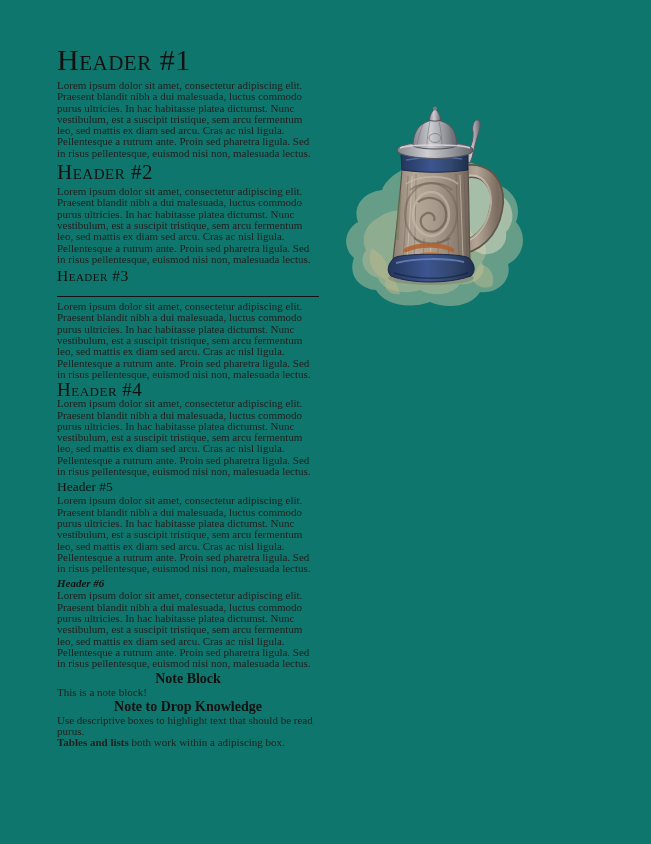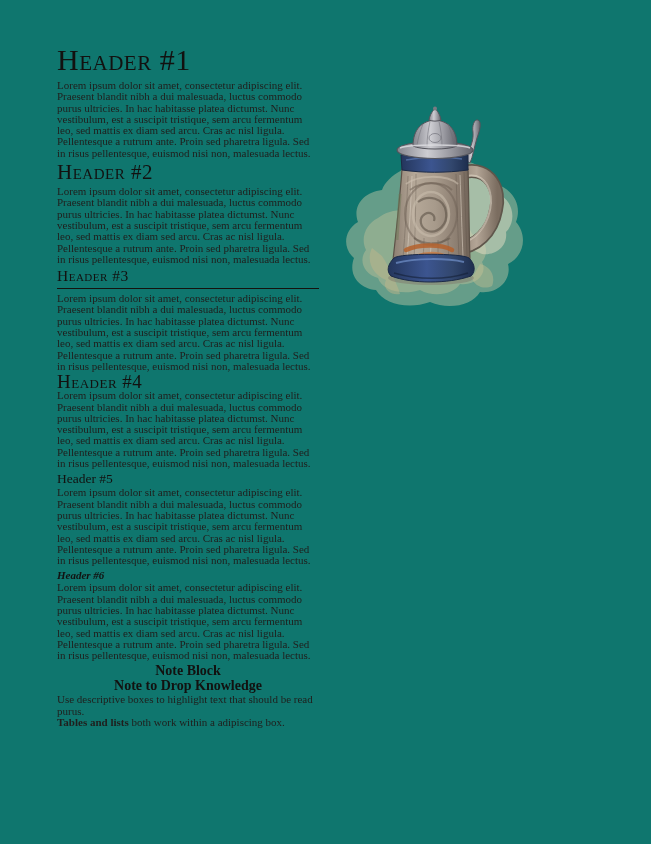--- a/index.html
+++ b/index.html
@@ -23,21 +23,21 @@
     font-family: "Liberation Serif", "DejaVu Serif", serif;
     font-variant: small-caps;
     font-weight: 400;
     color: #121110;
     letter-spacing: 0.5px;
   }
   .h1 { font-size: 30px; line-height: 31px; margin: 0 0 5px 0; }
   .h2 { font-size: 21px; line-height: 21px; margin: 1px 0 3px 0; }
   .h3 {
     font-size: 15.5px; line-height: 16px; margin: 1px 0 4px 0;
-    border-bottom: 1.6px solid #15130f; padding-bottom: 4px;
+    border-bottom: 1.6px solid #15130f; padding-bottom: 12px;
   }
   .h4 { font-size: 19px; line-height: 14px; margin: 1px 0 1px 0; }
   .h5 { font-size: 13.5px; line-height: 13px; margin: 3px 0 2px 0; font-weight: 400; font-variant: normal; letter-spacing: 0; }
   .h6 { font-size: 11px;  line-height: 12px; margin: 3px 0 1px 0; font-weight: 700; font-variant: normal; letter-spacing: 0; font-style: italic; }
   .body-p {
     font-size: 11px;
     line-height: 11.3px;
     margin: 0 0 3px 0;
     color: #201e1c;
   }
@@ -88,20 +88,21 @@
       <p class="body-p">Lorem ipsum dolor sit amet, consectetur adipiscing elit. Praesent blandit nibh a dui malesuada, luctus commodo purus ultricies. In hac habitasse platea dictumst. Nunc vestibulum, est a suscipit tristique, sem arcu fermentum leo, sed mattis ex diam sed arcu. Cras ac nisl ligula. Pellentesque a rutrum ante. Proin sed pharetra ligula. Sed in risus pellentesque, euismod nisi non, malesuada lectus.</p>
     </div>
 
     <div>
       <div class="h-sc h6">Header #6</div>
       <p class="body-p">Lorem ipsum dolor sit amet, consectetur adipiscing elit. Praesent blandit nibh a dui malesuada, luctus commodo purus ultricies. In hac habitasse platea dictumst. Nunc vestibulum, est a suscipit tristique, sem arcu fermentum leo, sed mattis ex diam sed arcu. Cras ac nisl ligula. Pellentesque a rutrum ante. Proin sed pharetra ligula. Sed in risus pellentesque, euismod nisi non, malesuada lectus.</p>
     </div>
 
     <div>
       <div class="note-title">Note Block</div>
+      <p class="body-p note-body">This is a note block!</p>
     </div>
 
     <div>
       <div class="k-title">Note to Drop Knowledge</div>
       <p class="body-p k-body">Use descriptive boxes to highlight text that should be read purus.</p>
       <p class="body-p k-body"><span class="k-bold">Tables and lists</span><span> both work within a adipiscing box.</span></p>
     </div>
 
   </div>
 

